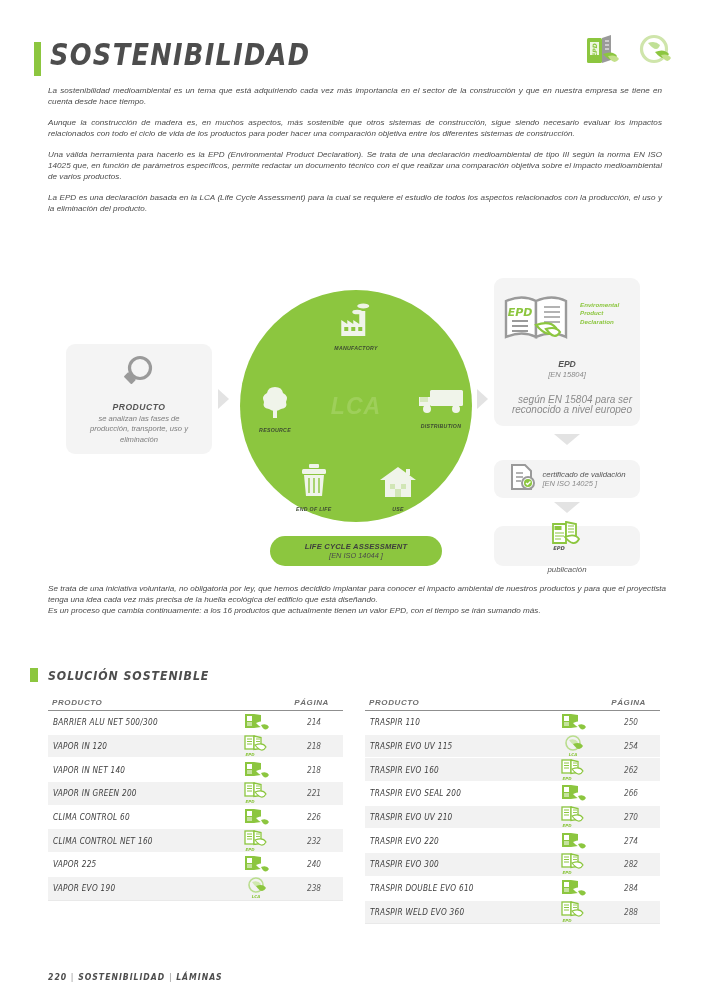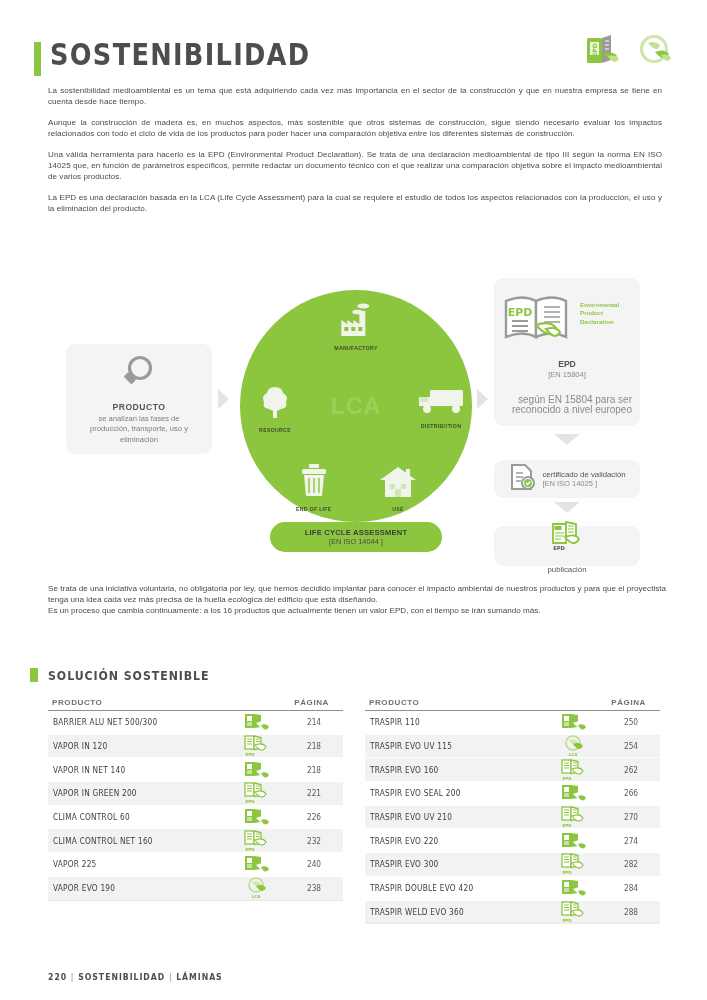--- a/index.html
+++ b/index.html
@@ -2,21 +2,21 @@
 <html><head>
 <meta charset="utf-8">
 <style>
   * { box-sizing: border-box; margin: 0; padding: 0; }
   html, body {
     width: 707px; height: 1000px;
     background: #ffffff;
     font-family: "Liberation Sans", sans-serif;
     overflow: hidden;
   }
-  .page { position: relative; width: 707px; height: 1000px; background:#fff; }
+  .page { position: relative; width: 707px; height: 1000px; background:#fff;font-style:italic; }
 
   
   .header { position:absolute; left:0; top:34px; width:707px; height:50px; }
   .title-bar {
     position:absolute; left:34px; top:8px; width:7px; height:34px;
     background:#8cc63f;
   }
   .page-title {
     position:absolute; left:50px; top:2px;
     font-size:31px; font-weight:bold; letter-spacing:1.4px;
@@ -71,21 +71,21 @@
   }
   .node { position:absolute; display:flex; flex-direction:column; align-items:center; }
   .node-label { font-size:5.2px; font-weight:bold; color:#3d4a32; letter-spacing:.3px; margin-top:3px;}
   .n-manu { left:50%; top:12px; transform:translateX(-50%); }
   .n-res  { left:18px; top:94px; }
   .n-dist { right:6px; top:96px; }
   .n-eol  { left:56px; bottom:10px; }
   .n-use  { right:54px; bottom:10px; }
 
   .lca-bar {
-    position:absolute; left:270px; top:254px; width:172px; height:30px;
+    position:absolute; left:270px; top:268px; width:172px; height:30px;
     background:#8cc63f; border-radius:15px;
     display:flex; flex-direction:column; align-items:center; justify-content:center;
   }
   .lca-bar .l1 { font-size:7.6px; font-weight:bold; color:#3d3d3d; letter-spacing:.2px;}
   .lca-bar .l2 { font-size:7.4px; color:#4a4a4a; }
 
   .arrow-r {
     position:absolute; width:0;height:0;
     border-top:10px solid transparent; border-bottom:10px solid transparent;
     border-left:11px solid #e3e3e3;
@@ -551,21 +551,21 @@
               <path d="M3 4 h5 M3 6.5 h5 M3 9 h5" stroke="#8cc63f" stroke-width="1"></path>
               <path d="M10 1 l7 1.5 v11 l-7 1 Z" fill="#fff" stroke="#8cc63f" stroke-width="1.3"></path>
               <path d="M12 4 h4 M12 6.5 h4" stroke="#8cc63f" stroke-width=".9"></path>
               <path d="M11 10 q8 -3 11 2 q-4 7 -11 -2 Z" fill="#fff" stroke="#8cc63f" stroke-width="1.2"></path>
               <text x="6" y="21" font-size="4" fill="#8cc63f" text-anchor="middle" font-family="DejaVu Sans, sans-serif" font-weight="bold">EPD</text>
             </svg>
           </div>
           <div class="c-num">282</div>
         </div>
       <div class="row odd">
-          <div class="c-prod">TRASPIR DOUBLE EVO 420</div>
+          <div class="c-prod">TRASPIR DOUBLE EVO 610</div>
           <div class="c-icon">
             <svg width="28" height="20" viewBox="0 0 28 20">
               <rect x="1" y="2" width="9" height="14" fill="#8cc63f"></rect>
               <rect x="3" y="4" width="5" height="5" fill="#fff"></rect>
               <path d="M3 11 h5 M3 13 h5" stroke="#fff" stroke-width="1"></path>
               <path d="M10 2 l7 1 v12 l-7 1 Z" fill="#8cc63f"></path>
               <path d="M12 11 q8 -4 12 1 q-4 8 -12 -1 Z" fill="#fff"></path>
               <path d="M17 13 q6 -2 8 2 q-4 6 -8 -2 Z" fill="#8cc63f"></path>
             </svg>
           </div>

